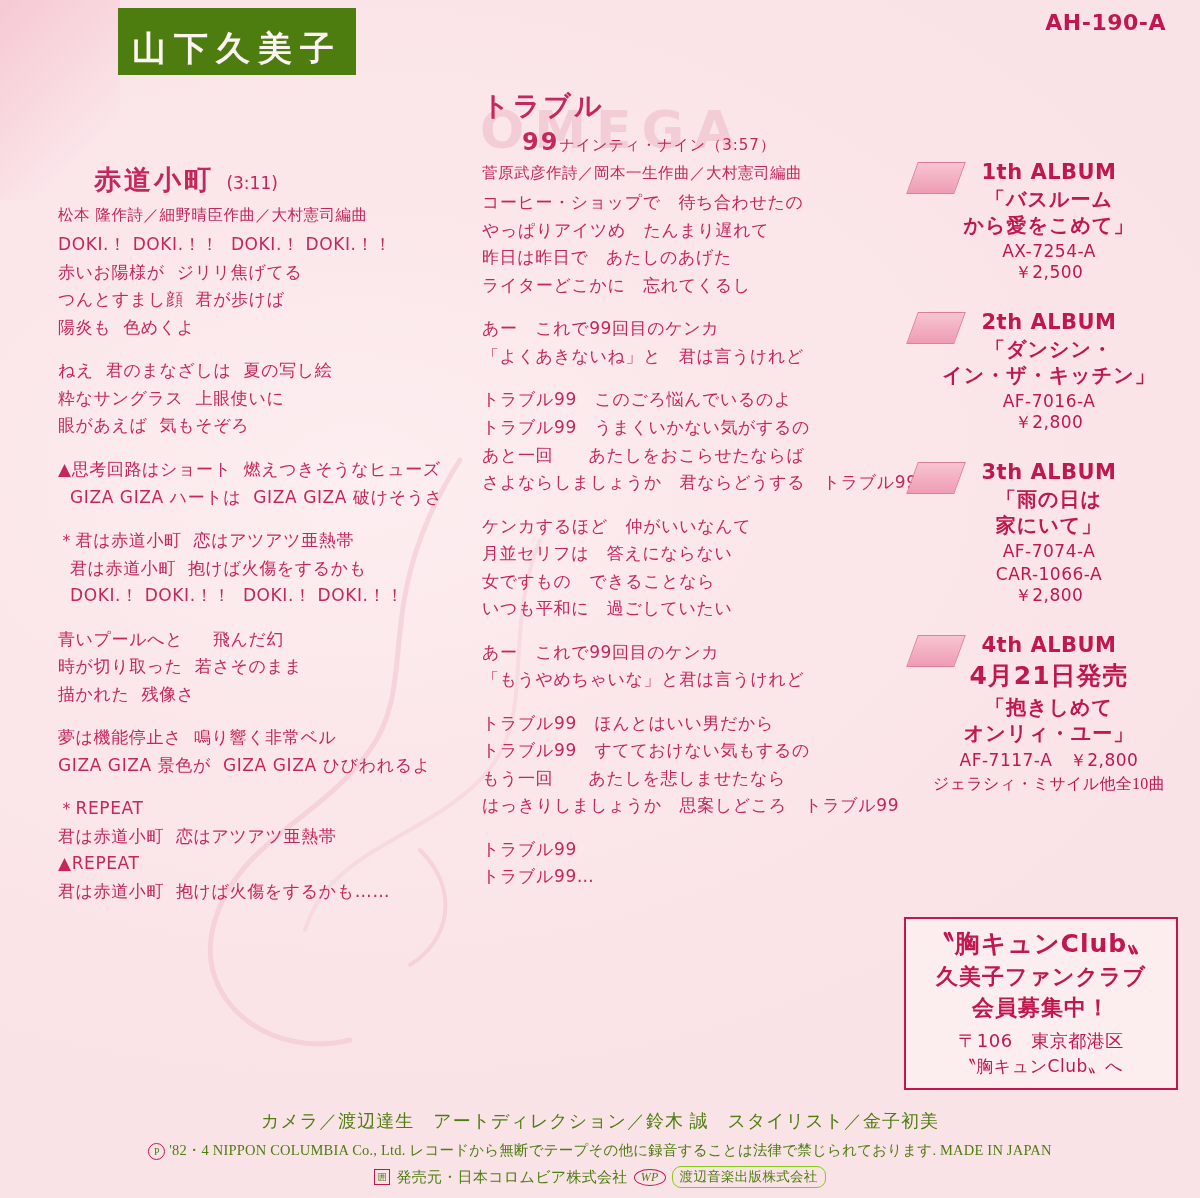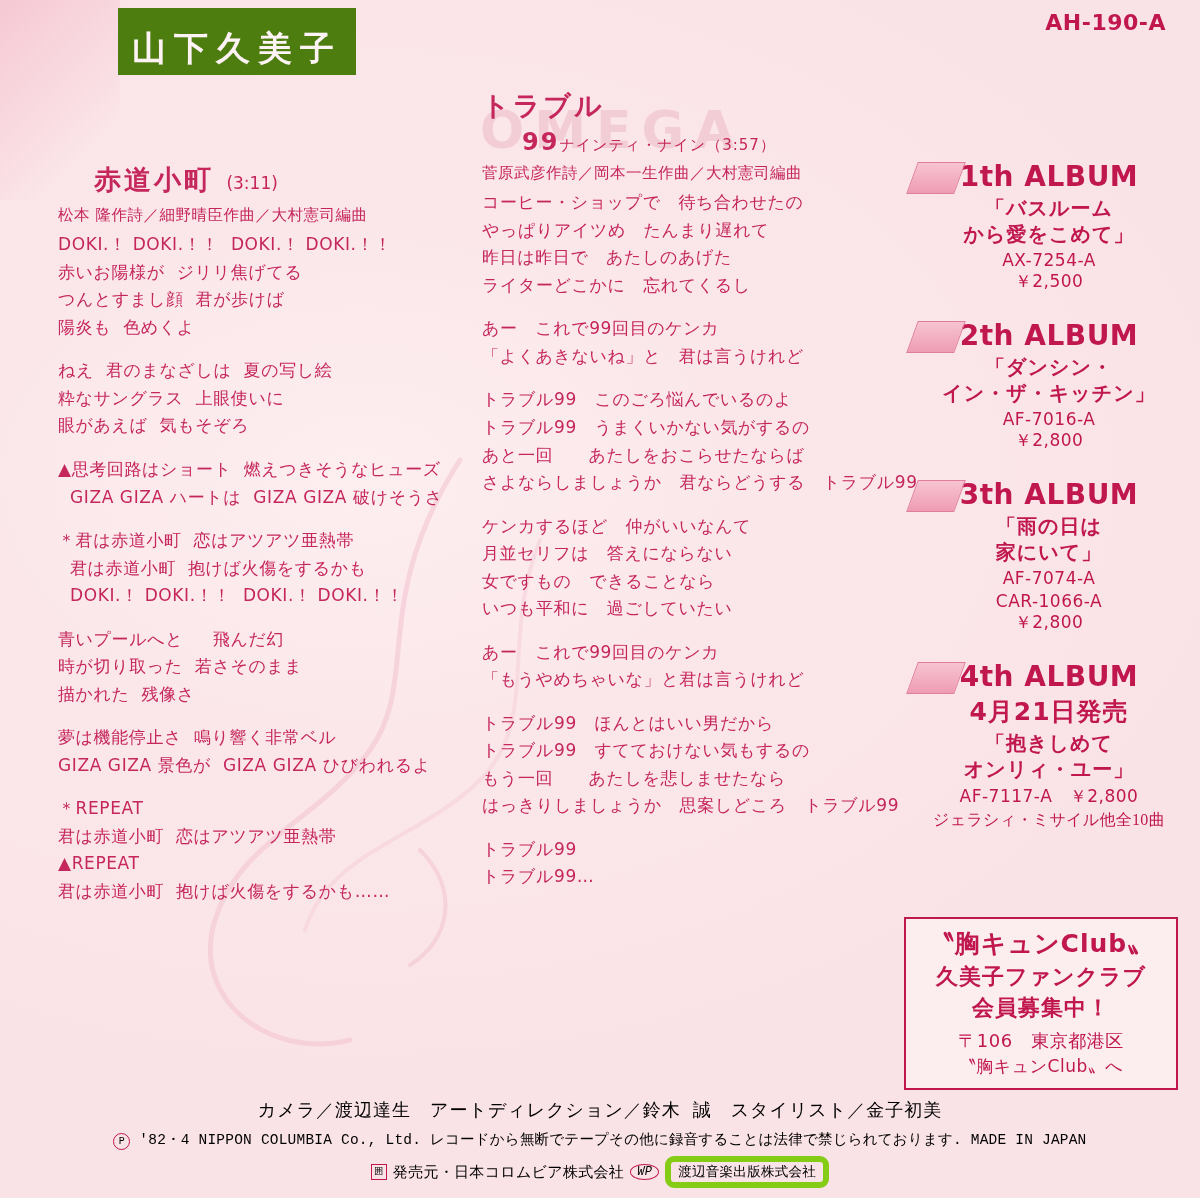--- a/index.html
+++ b/index.html
@@ -78,21 +78,21 @@
     font-size:17px;line-height:1.62;letter-spacing:.6px;margin:0;
   }
   .lyric .ln{white-space:pre;}
   .stanza{margin-bottom:16px;}
 
   
   .albums{position:absolute;right:26px;top:160px;width:250px;text-align:center;}
   .album{position:relative;margin-bottom:26px;}
   .album .hdr{
     font-family:"DejaVu Sans", sans-serif;
-    font-weight:bold;font-size:28px;letter-spacing:.5px;color:#c0174f;
+    font-weight:bold;font-size:21px;letter-spacing:.5px;color:#c0174f;
     margin-bottom:2px;
   }
   .album .big{font-size:25px;font-weight:bold;letter-spacing:1px;}
   .album .ttl{
     font-family:"DejaVu Sans", sans-serif;
     font-weight:bold;font-size:20px;line-height:1.3;letter-spacing:1px;
   }
   .album .code{font-family:"DejaVu Sans", sans-serif;font-size:17px;margin-top:3px;letter-spacing:.5px;}
   .album .price{font-family:"DejaVu Sans", sans-serif;font-size:17px;letter-spacing:.5px;}
   .album .extra{font-size:16px;letter-spacing:.3px;margin-top:2px;}
@@ -116,35 +116,35 @@
   .fanclub .l1{font-size:25px;font-weight:bold;letter-spacing:1px;}
   .fanclub .l2{font-size:22px;font-weight:bold;letter-spacing:1px;margin-top:2px;}
   .fanclub .l3{font-size:22px;font-weight:bold;letter-spacing:1px;margin-top:1px;}
   .fanclub .l4{font-size:18px;margin-top:6px;letter-spacing:.5px;}
   .fanclub .l5{font-size:18px;letter-spacing:.5px;}
   .fanclub .l6{font-size:17px;letter-spacing:.5px;margin-top:2px;}
 
   
   .footer{
     position:absolute;left:0;right:0;bottom:10px;text-align:center;
-    font-family:Liberation Mono, monospace;color:#000000;
+    font-family:Liberation Serif, serif;color:#4d7c0f;
   }
   .staff{font-size:18px;letter-spacing:1px;margin-bottom:8px;}
   .legal{font-size:14.5px;letter-spacing:.2px;margin-bottom:6px;}
   .publisher{font-size:15px;letter-spacing:.3px;display:flex;justify-content:center;align-items:center;gap:6px;}
   .pmark{
     display:inline-block;width:15px;height:15px;border:1px solid #c0174f;border-radius:50%;
     font-size:10px;line-height:15px;text-align:center;
   }
   .sqmark{
     display:inline-block;width:14px;height:14px;border:1px solid #c0174f;
     font-size:9px;line-height:14px;text-align:center;
   }
   .pubbox{
-    display:inline-block;border:6px solid #84cc16;border-radius:9px;
+    display:inline-block;border:1px solid #84cc16;border-radius:9px;
     padding:1px 7px;font-size:13.5px;
   }
   .logo-oval{
     display:inline-block;border:1px solid #c0174f;border-radius:50%/50%;
     padding:0 6px;font-size:12px;font-style:italic;
   }
 </style>
 </head>
 <body>
 

